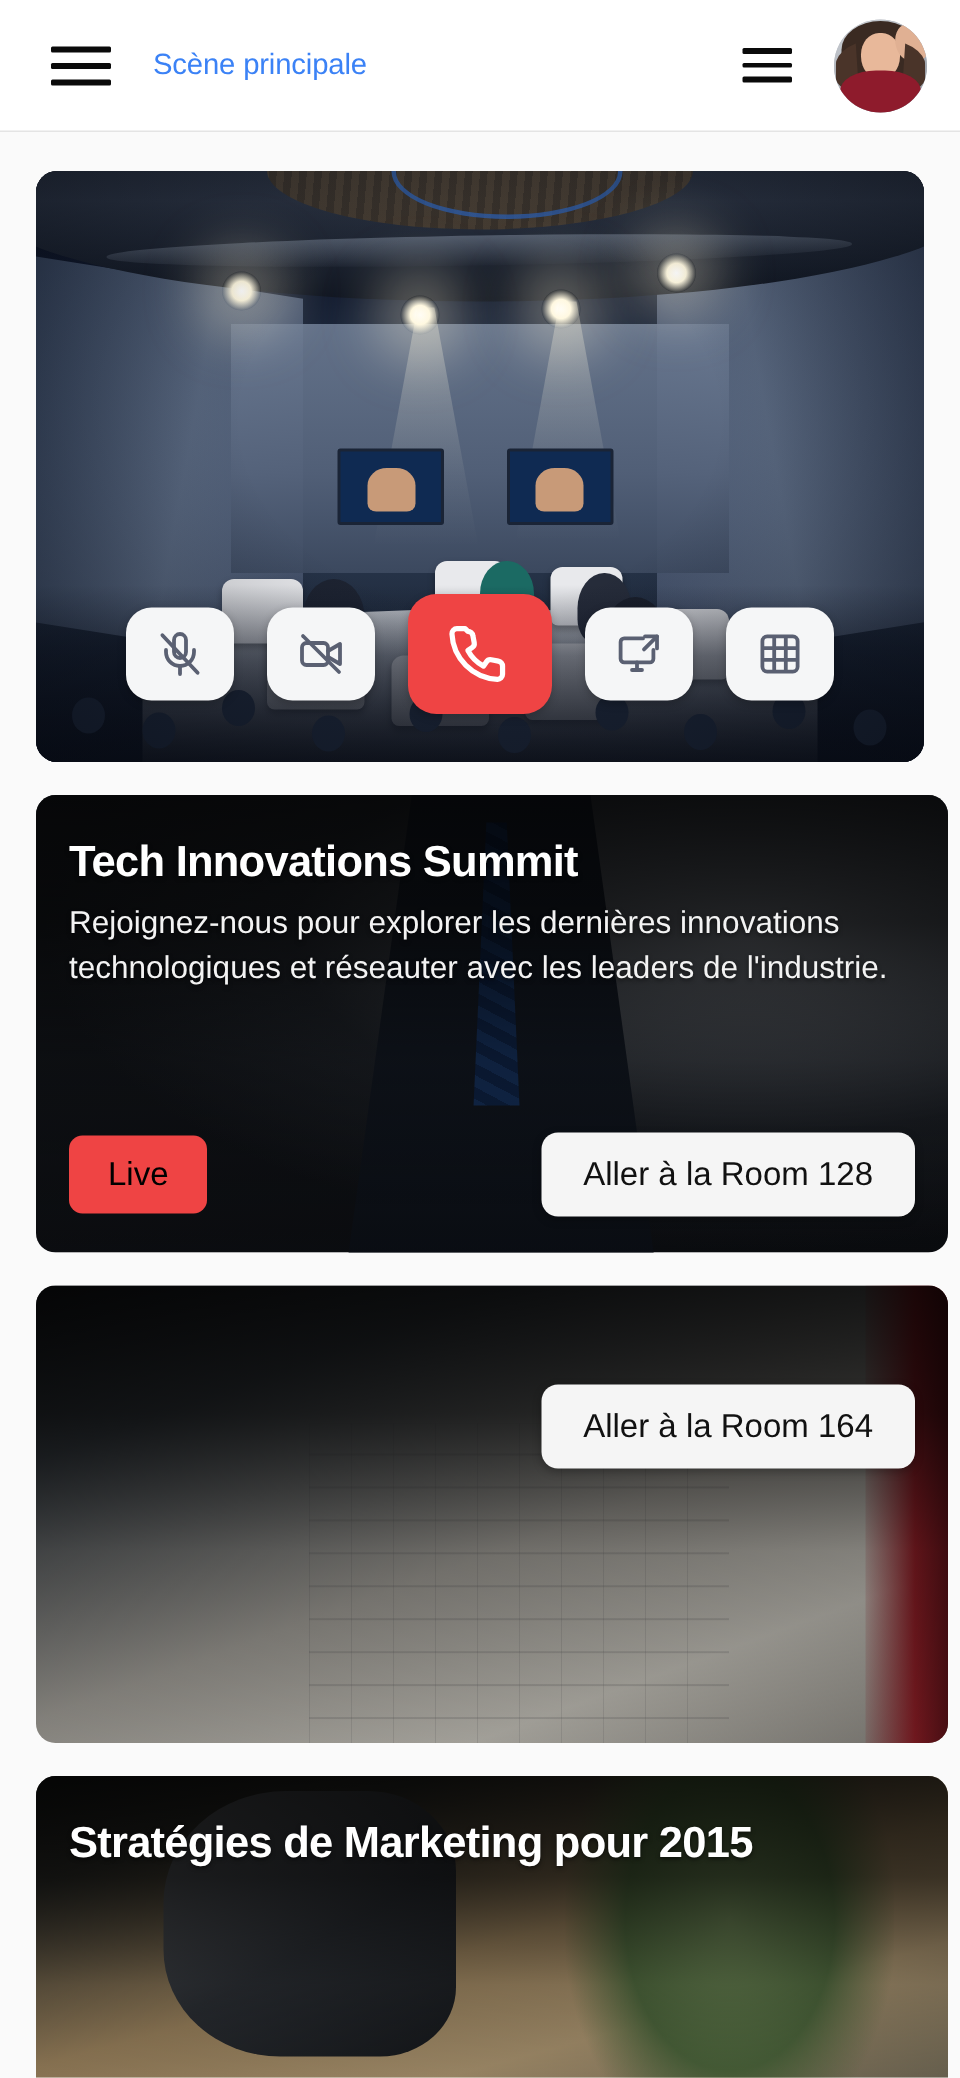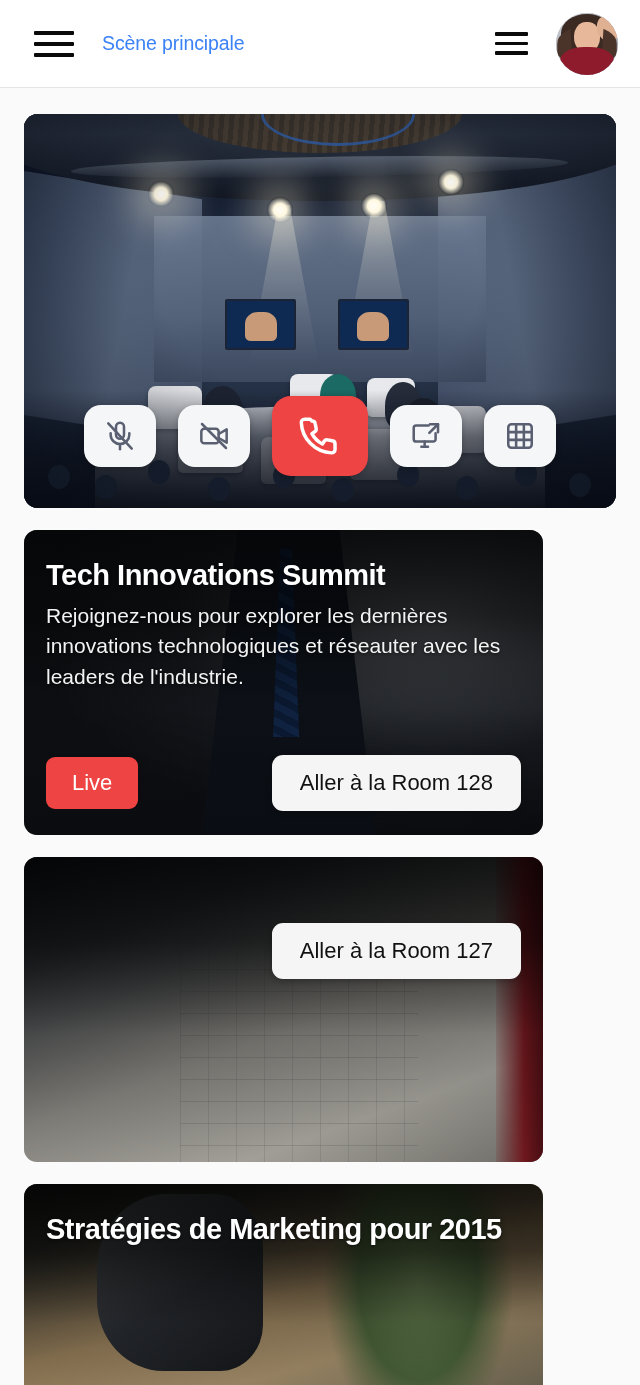--- a/index.html
+++ b/index.html
@@ -302,21 +302,21 @@
   .ctrl.end-call {
     width: 96px;
     height: 80px;
     border-radius: 19px;
     background: #ef4444;
   }
 
   
   .event-card {
     position: relative;
-    width: 519px;
+    width: 608px;
     border-radius: 13px;
     overflow: hidden;
     display: flex;
     flex-direction: column;
     justify-content: space-between;
     padding: 28px 22px 24px 22px;
     color: #ffffff;
     isolation: isolate;
   }
   .card-photo {
@@ -349,21 +349,21 @@
     margin-top: 38px;
     display: flex;
     align-items: center;
     justify-content: space-between;
     gap: 14px;
   }
   .card-actions.right-only { justify-content: flex-end; }
 
   .live-badge {
     background: #ef4444;
-    color: #ffffff;
+    color: #000000;
     font-size: 22px;
     font-weight: 400;
     padding: 15px 26px;
     border-radius: 9px;
     border: none;
     cursor: pointer;
     line-height: 1;
   }
   .room-button {
     background: #f5f5f5;
@@ -597,21 +597,21 @@
     <div class="card-actions">
       <button class="live-badge">Live</button>
       <button class="room-button">Aller à la Room 128</button>
     </div>
   </article>
 
   <article class="event-card" id="card-1">
     <div class="card-photo photo-sketch"></div>
     <div class="card-shade"></div>
     <div class="card-actions right-only">
-      <button class="room-button">Aller à la Room 127</button>
+      <button class="room-button">Aller à la Room 164</button>
     </div>
   </article>
 
   <article class="event-card" id="card-2">
     <div class="card-photo photo-desk"></div>
     <div class="card-shade"></div>
     <div>
       <h2 class="card-title">Stratégies de Marketing pour 2015</h2>
     </div>
   </article>

